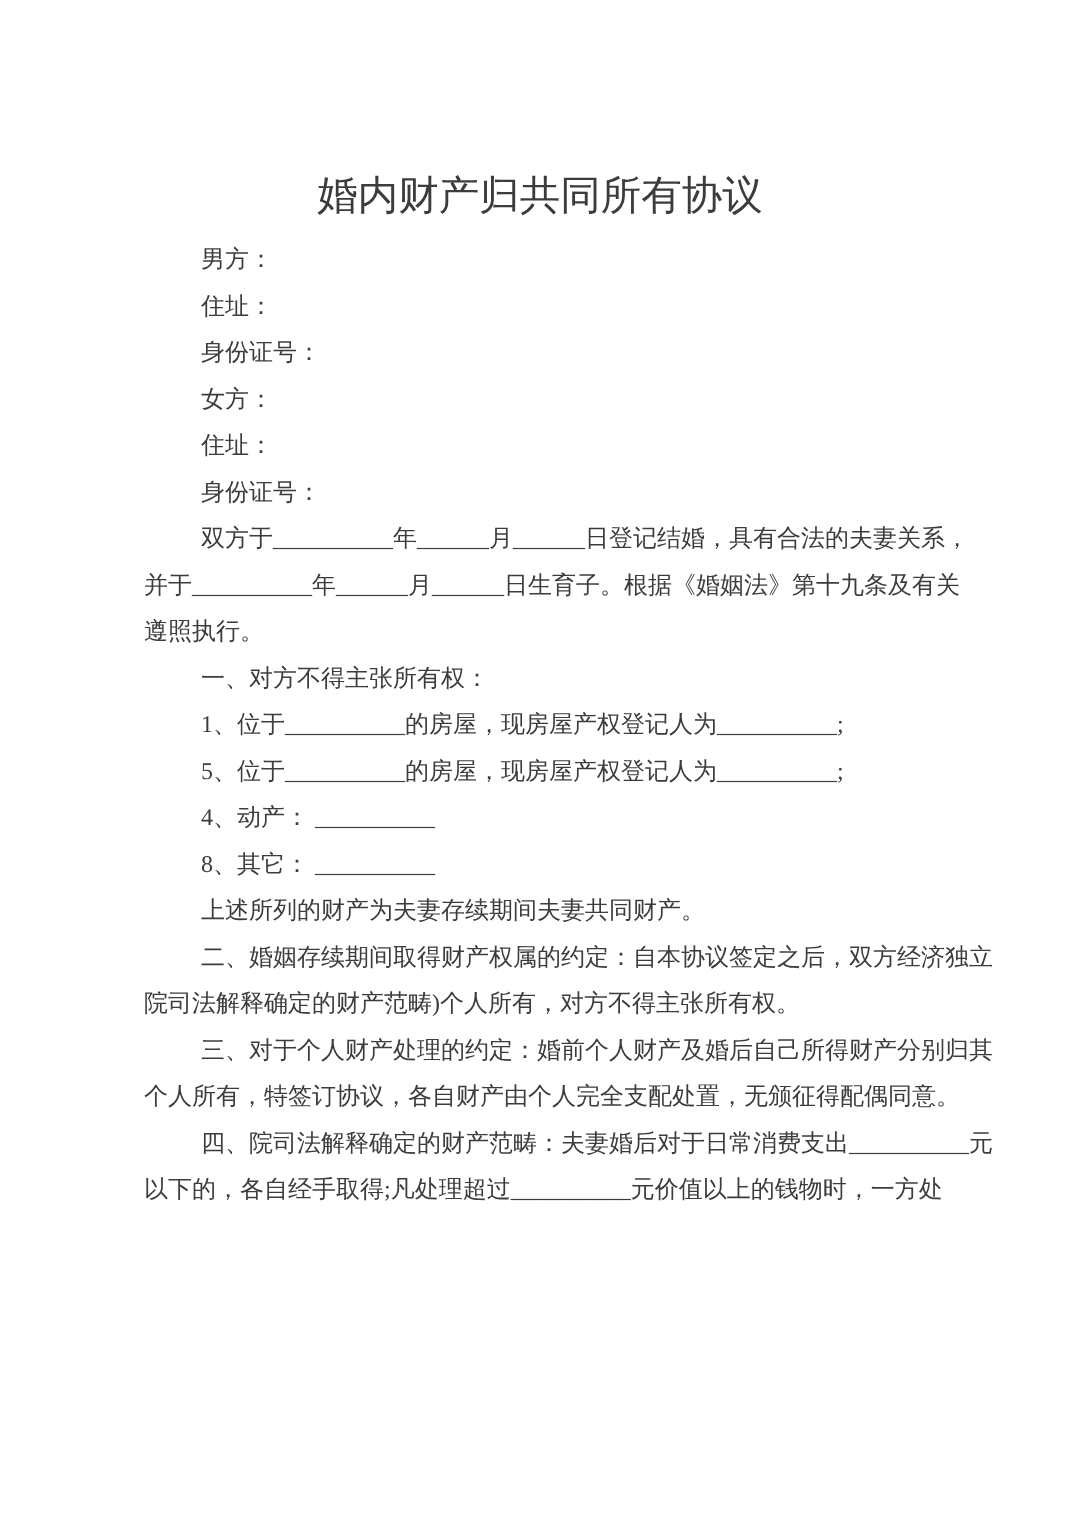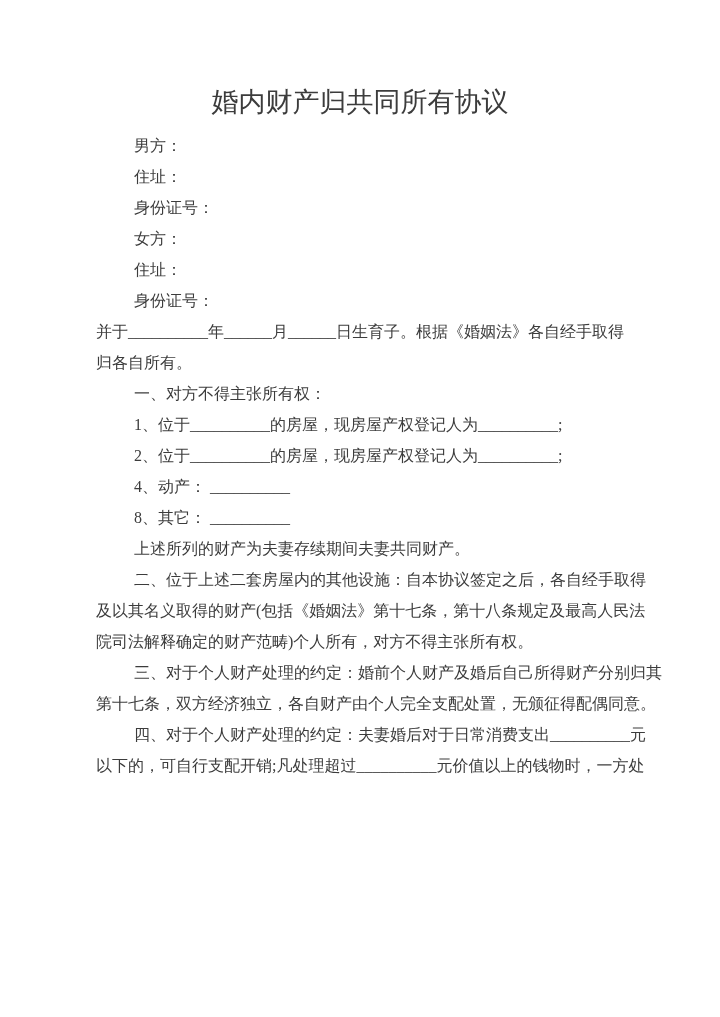--- a/index.html
+++ b/index.html
@@ -10,21 +10,21 @@
     margin: 0;
     padding: 0;
     background: var(--bg);
   }
   .page {
     position: relative;
     width: 720px;
     height: 883px;
     box-sizing: border-box;
     background: var(--bg);
-    padding: 84px 96px 0 96px;
+    padding: 112px 96px 0 96px;
     overflow: hidden;
     font-family: "Liberation Serif", "DejaVu Serif", serif;
     color: var(--text);
     font-size: 16px;
   }
   .doc-title {
     font-size: 27px;
     font-weight: normal;
     text-align: center;
     line-height: 36px;
@@ -51,33 +51,33 @@
   <h1 class="doc-title">婚内财产归共同所有协议</h1>
 
   <div class="line indent">男方：</div>
   <div class="line indent">住址：</div>
   <div class="line indent">身份证号：</div>
 
   <div class="line indent">女方：</div>
   <div class="line indent">住址：</div>
   <div class="line indent">身份证号：</div>
 
-  <div class="line">并于__________年______月______日生育子。根据《婚姻法》各自经手取得</div>
-  <div class="line">归各自所有。</div>
+  <div class="line indent">双方于__________年______月______日登记结婚，具有合法的夫妻关系，</div>
+  <div class="line">并于__________年______月______日生育子。根据《婚姻法》第十九条及有关</div>
+  <div class="line">遵照执行。</div>
 
   <div class="line indent">一、对方不得主张所有权：</div>
   <div class="line indent">1、位于__________的房屋，现房屋产权登记人为__________;</div>
-  <div class="line indent">2、位于__________的房屋，现房屋产权登记人为__________;</div>
+  <div class="line indent">5、位于__________的房屋，现房屋产权登记人为__________;</div>
   <div class="line indent">4、动产： __________</div>
   <div class="line indent">8、其它： __________</div>
   <div class="line indent">上述所列的财产为夫妻存续期间夫妻共同财产。</div>
 
-  <div class="line indent">二、位于上述二套房屋内的其他设施：自本协议签定之后，各自经手取得</div>
-  <div class="line">及以其名义取得的财产(包括《婚姻法》第十七条，第十八条规定及最高人民法</div>
+  <div class="line indent">二、婚姻存续期间取得财产权属的约定：自本协议签定之后，双方经济独立</div>
   <div class="line">院司法解释确定的财产范畴)个人所有，对方不得主张所有权。</div>
 
   <div class="line indent">三、对于个人财产处理的约定：婚前个人财产及婚后自己所得财产分别归其</div>
-  <div class="line">第十七条，双方经济独立，各自财产由个人完全支配处置，无颁征得配偶同意。</div>
+  <div class="line">个人所有，特签订协议，各自财产由个人完全支配处置，无颁征得配偶同意。</div>
 
-  <div class="line indent">四、对于个人财产处理的约定：夫妻婚后对于日常消费支出__________元</div>
-  <div class="line">以下的，可自行支配开销;凡处理超过__________元价值以上的钱物时，一方处</div>
+  <div class="line indent">四、院司法解释确定的财产范畴：夫妻婚后对于日常消费支出__________元</div>
+  <div class="line">以下的，各自经手取得;凡处理超过__________元价值以上的钱物时，一方处</div>
 
 </div>
 
 </body></html>

